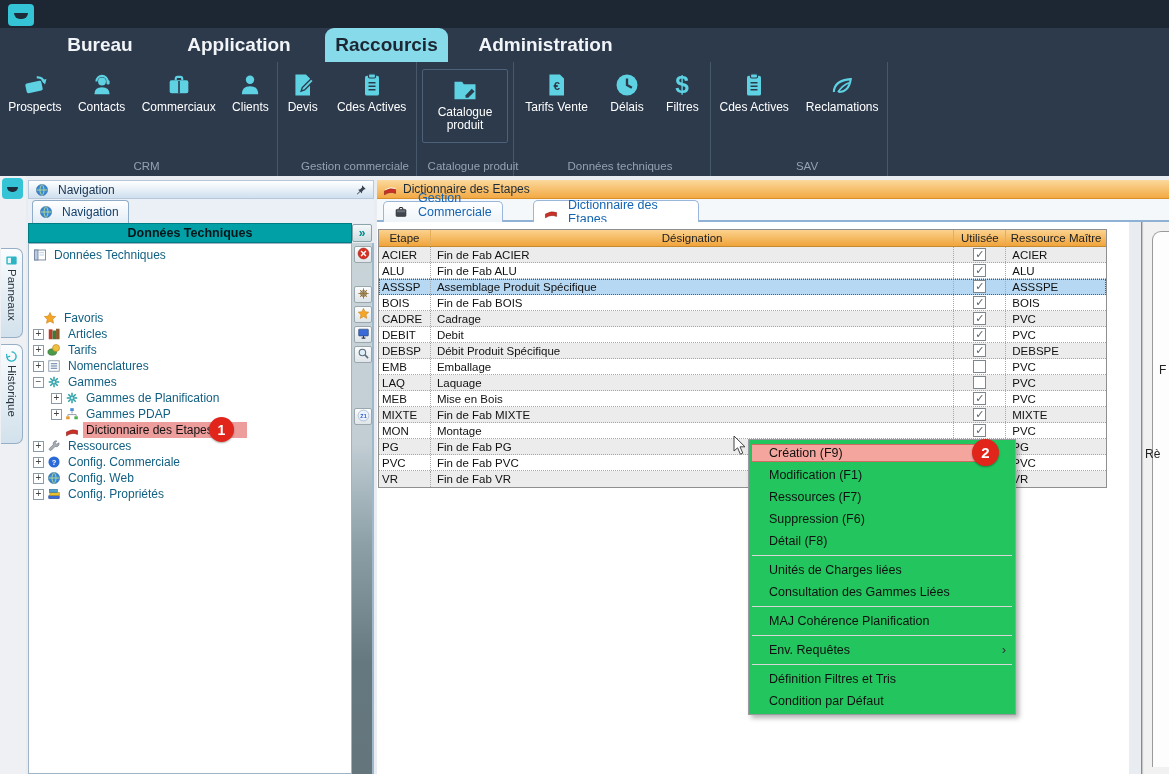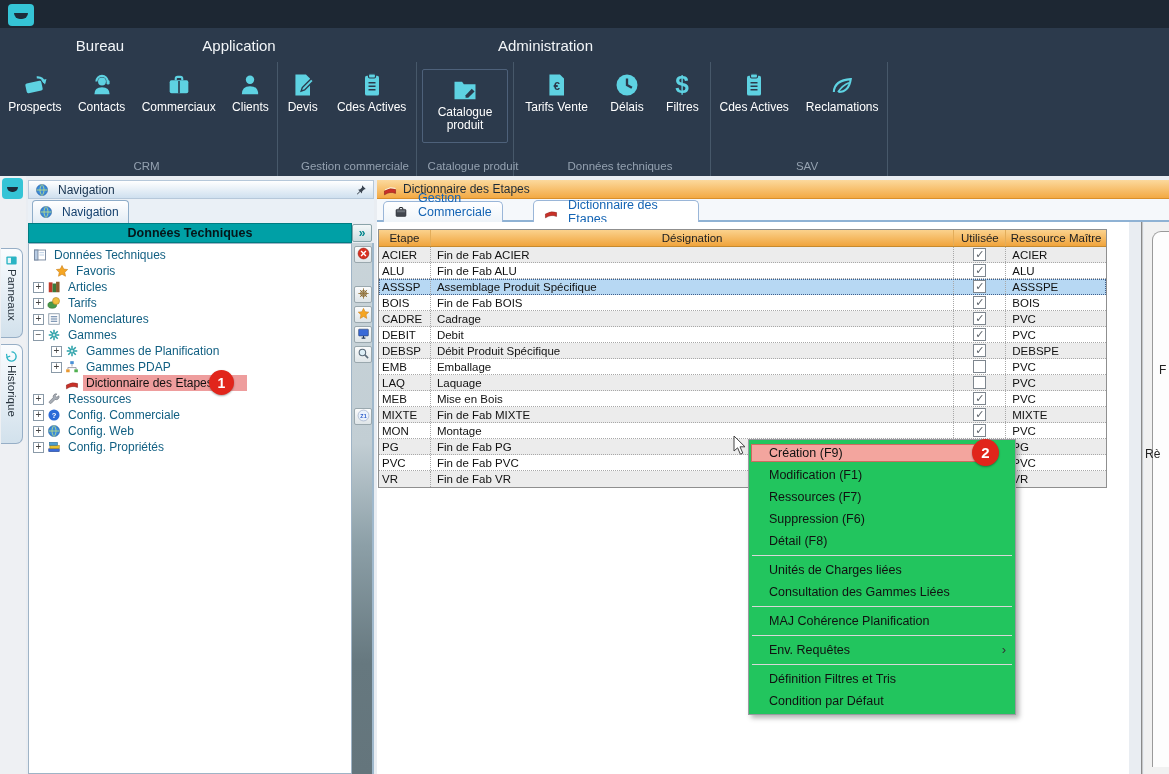--- a/index.html
+++ b/index.html
@@ -8,21 +8,21 @@
             font-family:"Liberation Sans", sans-serif; }
 
   
   .titlebar { position:absolute; left:0; top:0; width:1169px; height:28px; background:#1d2733; }
   .app-logo { position:absolute; left:8px; top:4px; width:26px; height:22px; background:#35c4d6;
               border-radius:4px; }
   .app-logo::after { content:""; position:absolute; left:6px; top:9px; width:14px; height:6px;
               background:#1d2c3a; border-radius:0 0 7px 7px; }
   .menubar { position:absolute; left:0; top:28px; width:1169px; height:34px; background:#2c3a4c; }
   .menu-tab { position:absolute; top:0; height:34px; display:flex; align-items:center; justify-content:center;
-              color:#f2f5f8; font-size:15px; font-weight:normal; cursor:default; }
+              color:#f2f5f8; font-size:19px; font-weight:bold; cursor:default; }
   .menu-tab.active { background:#87dae9; color:#1c2733; border-radius:9px 9px 0 0; }
   .ribbon { position:absolute; left:0; top:62px; width:1169px; height:114px; background:#2c3a4c; }
   .rb-group { position:absolute; top:0; height:114px; border-right:1px solid #47586a; }
   .rb-row { display:flex; justify-content:space-around; align-items:flex-start; padding-top:7px; }
   .rb-btn { display:flex; flex-direction:column; align-items:center; gap:2px; color:#fff;
             font-size:12px; text-align:center; line-height:13px; padding:2px 3px; }
   .rb-btn.boxed { border:1px solid #4e617a; border-radius:2px; padding:6px 8px 10px; }
   .rb-icon { width:28px; height:28px; display:block; }
   .rb-icon svg { width:100%; height:100%; }
   .rb-group-label { position:absolute; bottom:4px; left:8px; width:100%; text-align:center;
@@ -140,20 +140,21 @@
 
 <div class="screen">
 
   <div class="titlebar">
     <div class="app-logo"></div>
   </div>
 
   <div class="menubar" id="menubar">
       <div class="menu-tab" style="left: 40px; width: 120px;">Bureau</div>
       <div class="menu-tab" style="left: 168px; width: 142px;">Application</div>
+      <div class="menu-tab active" style="left: 325px; width: 123px;">Raccourcis</div>
       <div class="menu-tab" style="left: 468px; width: 155px;">Administration</div>
     </div>
 
   <div class="ribbon" id="ribbon">
       <div class="rb-group" style="left: 0px; width: 278px;">
         <div class="rb-row">
           <div class="rb-btn">
             <span class="rb-icon"><svg viewBox="0 0 24 24">
                 <rect x="4" y="9.5" width="14" height="8.5" rx="1.5" transform="rotate(-12 11 13)" fill="#5ed2e2"></rect>
                 <path d="M13.5 5.5q5 -.5 6.5 4.5" fill="none" stroke="#5ed2e2" stroke-width="2"></path>
@@ -317,21 +318,21 @@
 
   <div class="tree-panel" id="treePanel">
       <div class="tree-row" style="padding-left: 4px;">
         <span class="ticon"><svg viewBox="0 0 24 24">
             <rect x="2.5" y="3.5" width="19" height="17" fill="#fff" stroke="#7a8aa0" stroke-width="1.6"></rect>
             <rect x="2.5" y="3.5" width="6" height="17" fill="#b8cce4" stroke="#7a8aa0" stroke-width="1.6"></rect>
             <path d="M11 8h8M11 12h8" stroke="#b8cce4" stroke-width="1.6"></path>
           </svg></span>
         <span class="tree-label">Données Techniques</span>
       </div>
-      <div class="tree-row" style="padding-left: 12px;">
+      <div class="tree-row" style="padding-left: 0; margin-top: 47px;">
         <span class="expand-spacer"></span>
         <span class="ticon"><svg viewBox="0 0 24 24">
             <path d="M12 2.5l2.9 6.2 6.8.8-5 4.7 1.3 6.8L12 17.6 6 21l1.3-6.8-5-4.7 6.8-.8z" fill="#f5a623" stroke="#c87d1a" stroke-width="1"></path>
           </svg></span>
         <span class="tree-label">Favoris</span>
       </div>
       <div class="tree-row" style="padding-left: 4px;">
         <span class="expand-box">+</span>
         <span class="ticon"><svg viewBox="0 0 24 24">
             <rect x="3" y="4" width="6.5" height="17" fill="#c03a2a"></rect>

